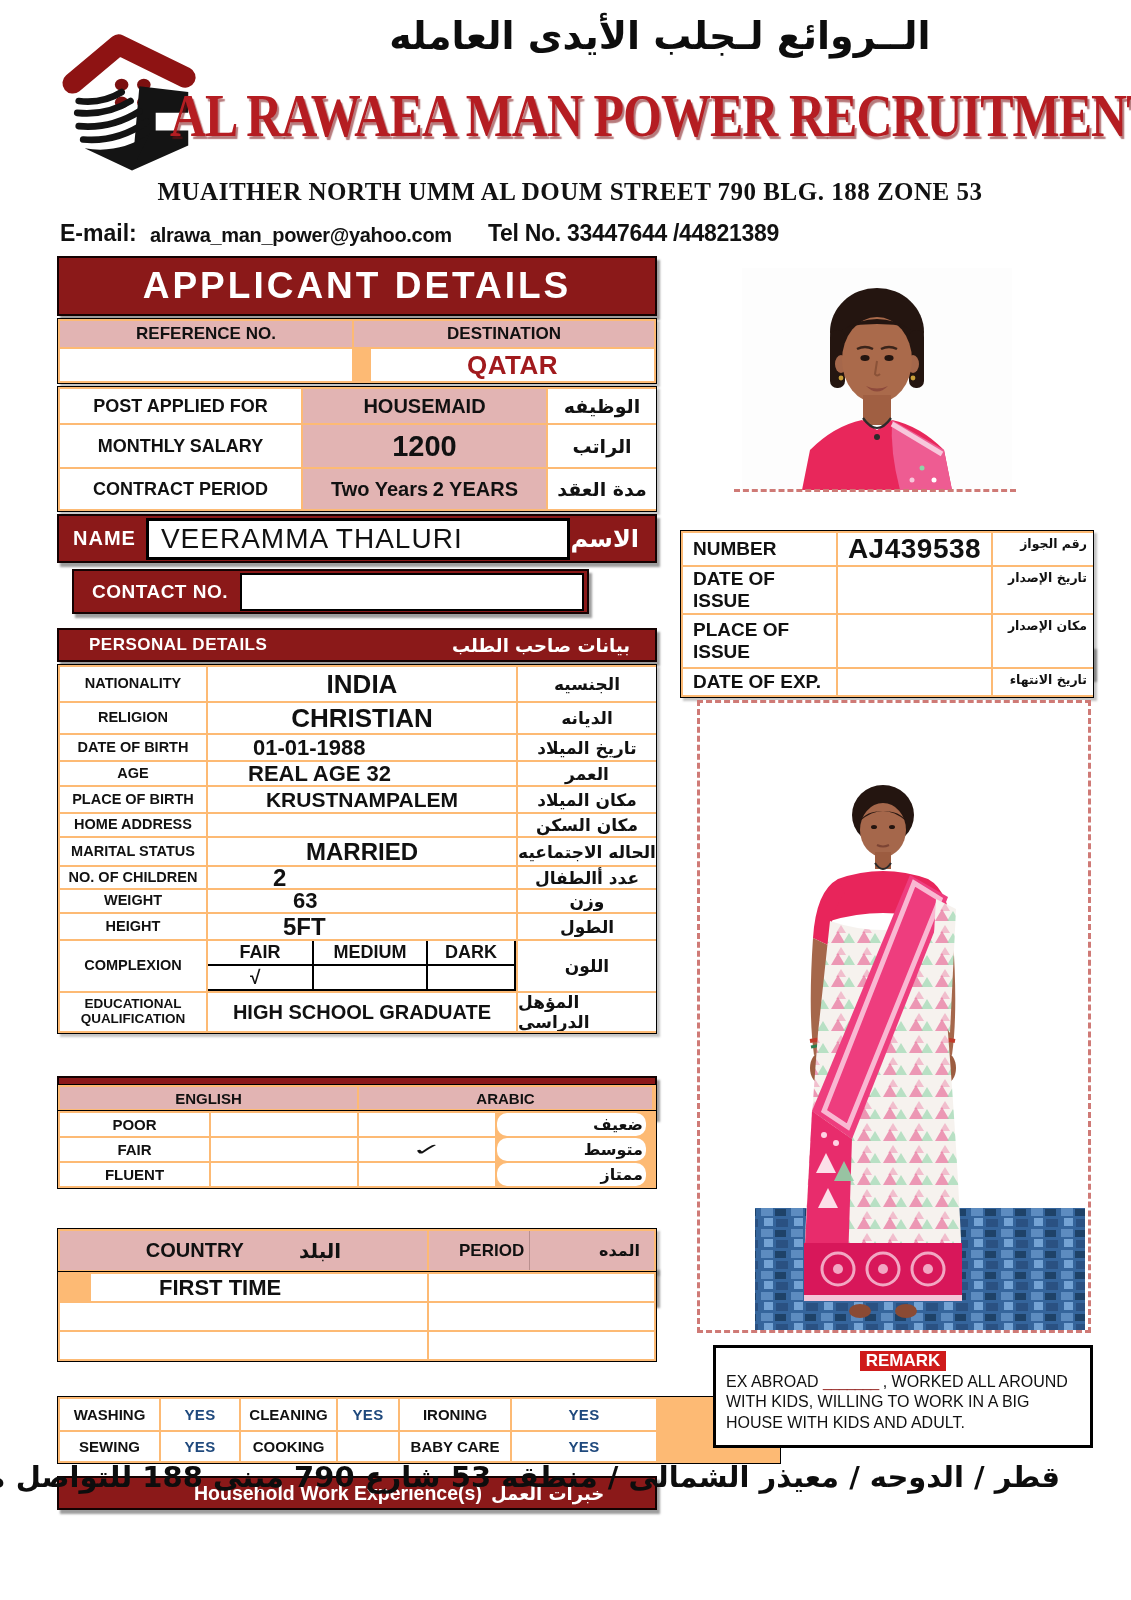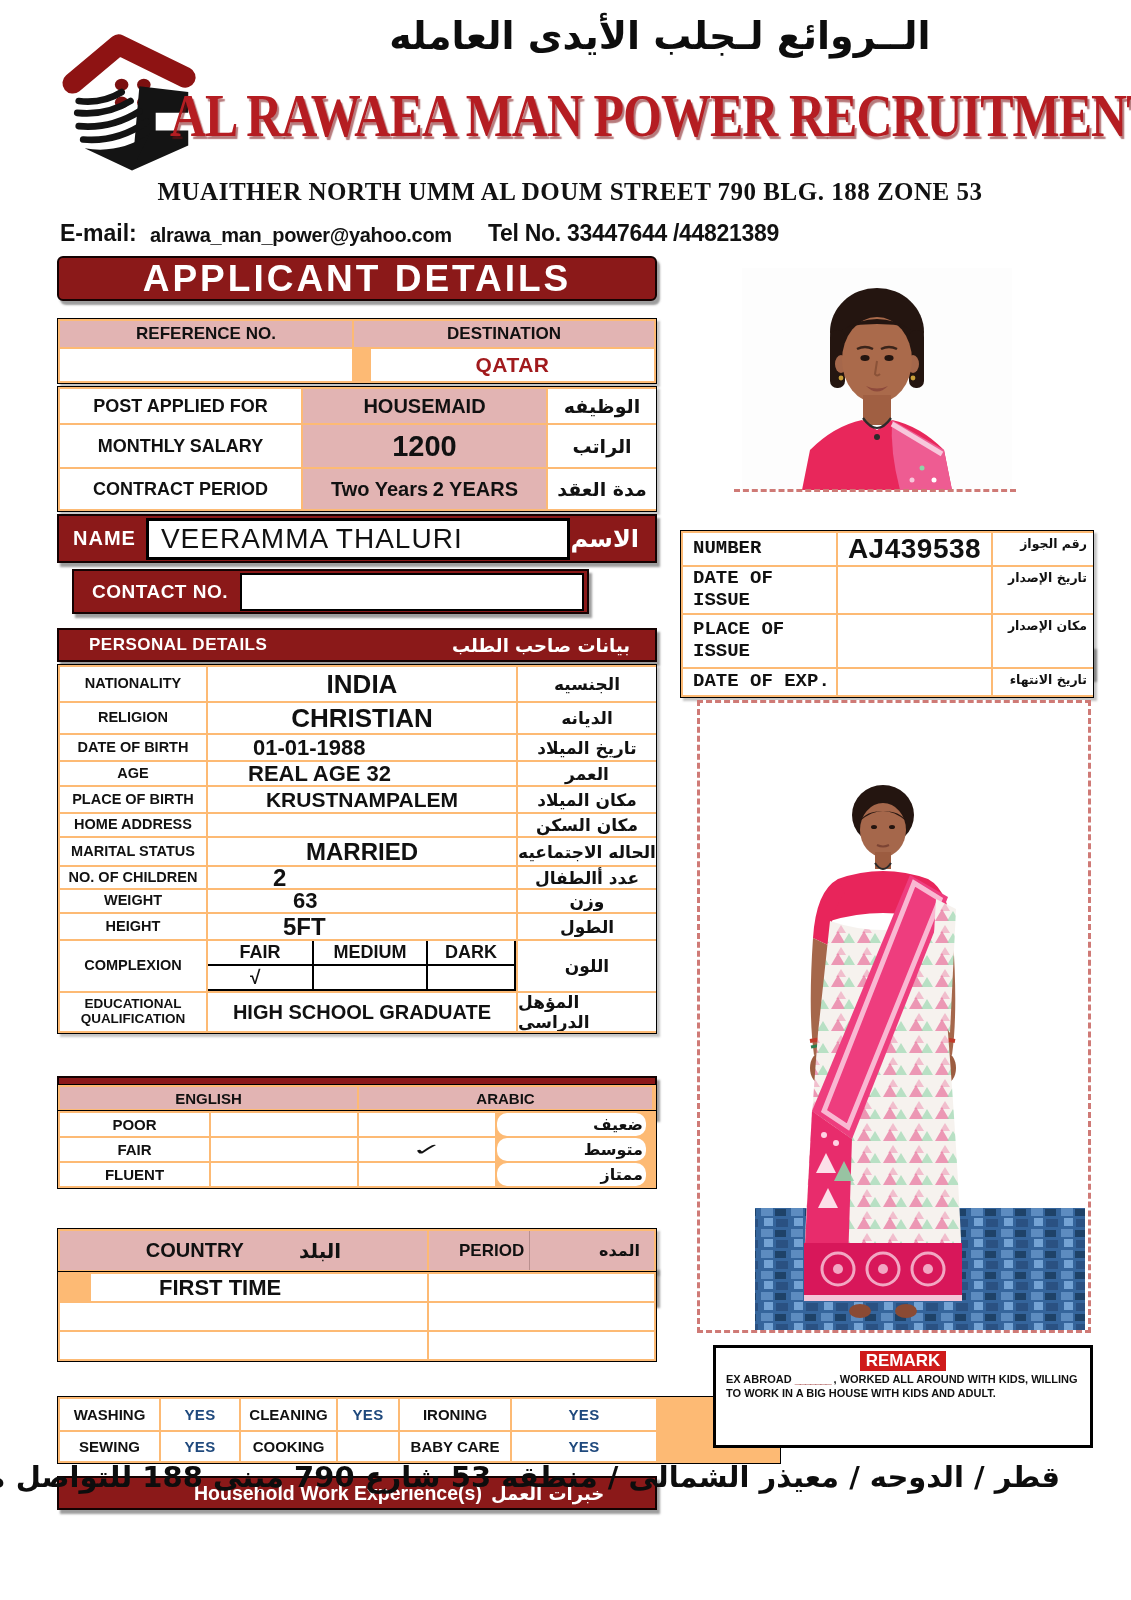--- a/index.html
+++ b/index.html
@@ -22,25 +22,25 @@
   
   .banner{background:#8b1919;color:#fff;border:2px solid #140202;
     box-shadow:3px 4px 2px rgba(60,60,60,.5);box-sizing:border-box;}
   .grid{display:grid;background:#fdba74;gap:2px;padding:2px;border:1px solid #000;
     box-sizing:border-box;box-shadow:3px 3px 2px rgba(90,90,90,.35);}
   .cell{background:#fff;display:flex;align-items:center;justify-content:center;
     font-weight:bold;overflow:hidden;}
   .pink{background:#e2b4b3;}
   .right{justify-content:flex-end;}
   
-  .applicant-banner{left:57px;top:256px;width:600px;height:45px;display:flex;align-items:center;
-    justify-content:center;font-size:37px;font-weight:bold;letter-spacing:3px;border-radius:6px;}
+  .applicant-banner{left:57px;top:256px;width:600px;height:60px;display:flex;align-items:center;
+    justify-content:center;font-size:37px;font-weight:bold;letter-spacing:3px;}
   .refdest{left:57px;top:318px;width:600px;grid-template-columns:292px 300px;grid-template-rows:26px 32px;}
   .refdest .hdr{font-size:17px;}
-  .qatar{color:#a11a1d;font-size:21px;letter-spacing:.5px;margin-left:17px;}
+  .qatar{color:#a11a1d;font-size:26px;letter-spacing:.5px;margin-left:17px;}
   .posttab{left:57px;top:386px;width:600px;grid-template-columns:241px 243px:108px;
     grid-template-columns:241px 243px 108px;grid-template-rows:34px 42px 40px;}
   .posttab .lbl{font-size:18px;}
   .posttab .arc{font-size:19px;}
   .housemaid{font-size:20px;}
   .salary{font-size:29px;}
   .contract-cell{justify-content:space-between;padding:0 28px;box-sizing:border-box;font-size:20px;}
   
   .name-bar{left:57px;top:514px;width:600px;height:49px;display:flex;align-items:center;}
   .name-bar .lbl{margin-left:14px;font-weight:bold;font-size:20px;letter-spacing:1px;}
@@ -103,32 +103,32 @@
     font-family:"DejaVu Sans",sans-serif;font-weight:bold;font-size:29px;color:#0d0d0d;}
   
   .portrait{left:742px;top:268px;width:270px;height:222px;}
   .dash-under{left:734px;top:489px;width:282px;height:0;border-top:3px dashed #cf7a76;}
   .pass-hdr{left:680px;top:497px;width:414px;height:33px;}
   .pass-hdr .ttl{left:12px;font-size:18px;}
   .pass-hdr .arc{right:8px;font-size:15px;}
   .passport{left:680px;top:530px;width:414px;grid-template-columns:153px 153px 100px;
     grid-template-rows:32px 46px 52px 26px;}
   .passport .lbl{font-size:19px;justify-content:flex-start;padding-left:10px;box-sizing:border-box;
-    text-align:left;line-height:1.15;font-family:Liberation Mono, monospace;}
+    text-align:left;line-height:1.15;}
   .passport .arc{font-size:12.5px;align-items:flex-start;justify-content:flex-end;
     padding:3px 6px 0 0;box-sizing:border-box;font-weight:bold;}
   .passnum{font-size:28px;letter-spacing:.5px;}
   .photo-frame{left:697px;top:700px;width:394px;height:633px;border:3px dashed #cf7a76;
     box-sizing:border-box;background:#fff;}
   
   .remark-box{left:713px;top:1345px;width:380px;height:103px;border:3px solid #000;
     box-sizing:border-box;background:#fff;}
   .remark-tag{display:block;width:fit-content;margin:3px auto 1px;background:#cf1b1b;color:#fff;
     font-weight:bold;font-size:17px;padding:0 6px;}
-  .remark-text{padding:0 10px;font-weight:bold;font-size:11px;line-height:1.28;}
+  .remark-text{padding:0 10px;font-weight:normal;font-size:16px;line-height:1.28;}
   .remark-blank{color:#9c3532;letter-spacing:-1px;}
 </style>
 </head>
 <body>
 
 <div class="page">
 
   <svg class="abs portrait" style="left:58px;top:26px;width:148px;height:150px" viewBox="0 0 100 100">
     <path d="M10,38 L41,12 L86,34" fill="none" stroke="#8e1313" stroke-width="14" stroke-linecap="round" stroke-linejoin="round"></path>
     <ellipse cx="43" cy="39" rx="4.6" ry="4" fill="#7c1010"></ellipse>

